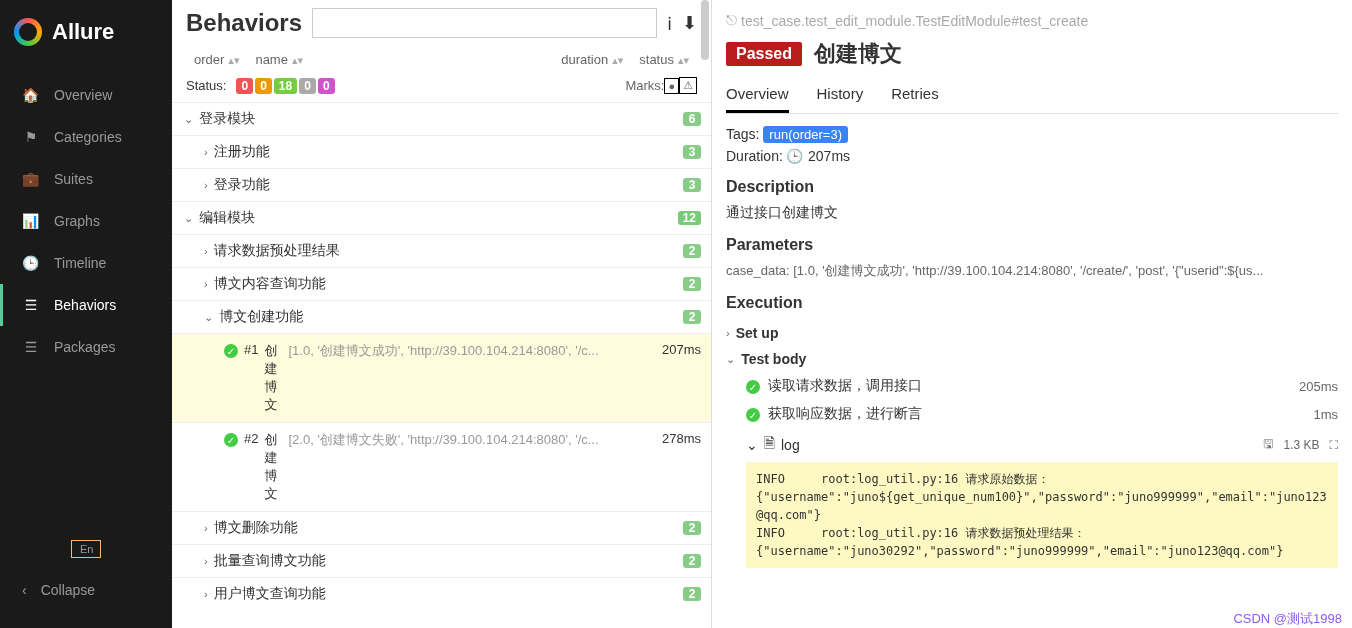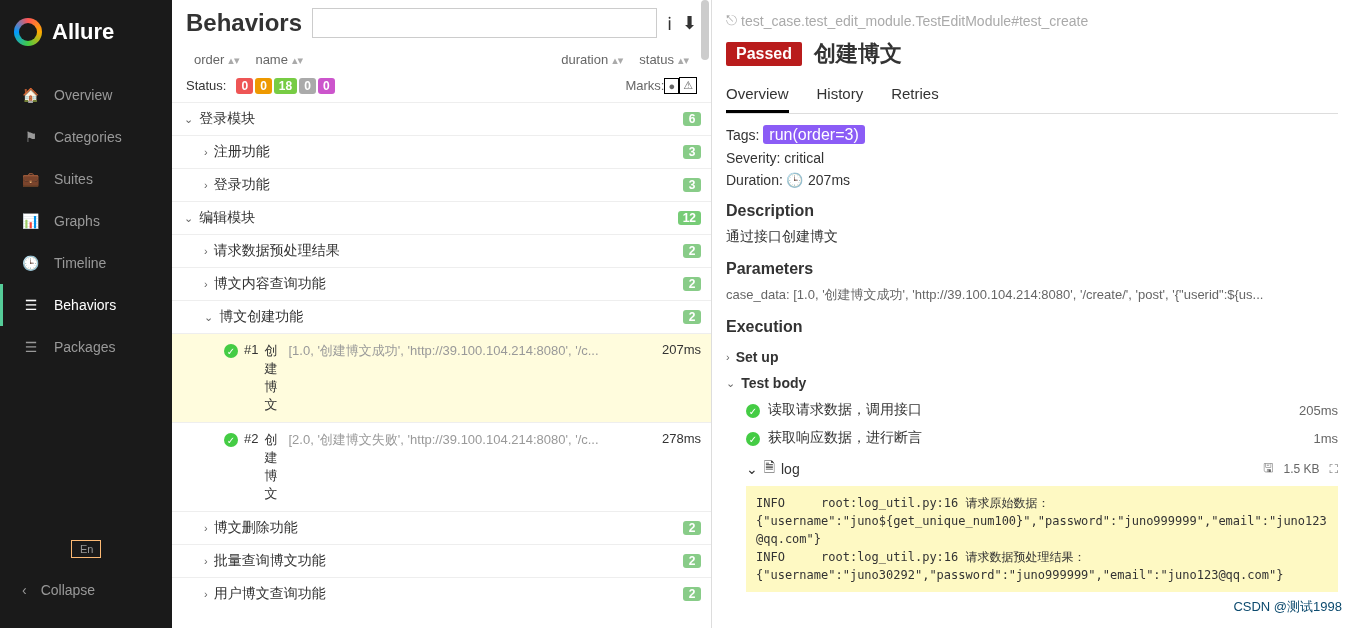--- a/index.html
+++ b/index.html
@@ -52,30 +52,30 @@
 
 .right { flex:1; padding: 12px 14px; overflow:auto; background:#fff; position:relative; }
 .path { color:#aaa; font-size:14px; display:flex; align-items:center; gap:4px; }
 .title-row { display:flex; align-items:center; gap:12px; margin: 10px 0; }
 .status-pill { background:#b91c1c; color:#fff; padding:3px 10px; font-size:16px; font-weight:bold; border-radius:2px; }
 .case-title { font-size:22px; font-weight:bold; }
 .tabs { display:flex; gap: 28px; border-bottom:1px solid #ddd; margin-bottom:12px; }
 .tab { padding: 6px 0 8px 0; font-size:15px; cursor:pointer; }
 .tab.active { border-bottom:3px solid #000; font-weight:500; }
 .meta { font-size:14px; margin:6px 0; }
-.tag { background:#8b5cf6; color:#fff; padding:1px 6px; border-radius:3px; font-size:16px; }
+.tag { background:#3b82f6; color:#fff; padding:1px 6px; border-radius:3px; font-size:13px; }
 .sect { font-size:16px; font-weight:bold; margin:14px 0 8px 0; }
 .exec-row { display:flex; align-items:center; gap:6px; padding:5px 0; font-size:14px; cursor:pointer; }
 .exec-row .chev { font-size:11px; color:#666; }
 .step { display:flex; align-items:center; gap:8px; padding:5px 0 5px 20px; font-size:14px; }
 .step-dur { margin-left:auto; color:#666; font-size:13px; }
 .log-row { display:flex; align-items:center; gap:6px; padding:5px 0 5px 20px; font-size:14px; }
 .log-meta { margin-left:auto; display:flex; gap:10px; color:#666; font-size:12px; align-items:center; }
 .log-body { background:#fef9c3; padding:8px 10px; margin-left:20px; font-family:monospace; font-size:12px; white-space:pre-wrap; word-break:break-all; line-height:1.5; }
-.watermark { position:absolute; bottom:12px; right:10px; color:#0c4a6e; font-size:13px; pointer-events:none; }
+.watermark { position:absolute; bottom:0; right:10px; color:#8b5cf6; font-size:13px; pointer-events:none; }
 .scrollbar-stub { position:absolute; right:2px; top:0; width:8px; height:60px; background:#ccc; border-radius:4px; }
 </style>
 </head>
 <body>
 
 <div class="sidebar">
   <div class="logo">
     <div class="logo-icon"></div>
     <div class="logo-text">Allure</div>
   </div>
@@ -238,21 +238,20 @@
   <div class="title-row">
     <span class="status-pill">Passed</span>
     <span class="case-title">创建博文</span>
   </div>
   <div class="tabs">
     <div class="tab active">Overview</div>
     <div class="tab">History</div>
     <div class="tab">Retries</div>
   </div>
   <div class="meta"><span>Tags:</span> <span class="tag">run(order=3)</span></div>
-  <div class="meta"><span>Severity: </span><span>critical</span></div>
   <div class="meta"><span>Duration: </span><span>🕒 </span><span>207ms</span></div>
   <div class="sect">Description</div>
   <div>通过接口创建博文</div>
   <div class="sect">Parameters</div>
   <div style="color:#666;font-size:13px;overflow:hidden;white-space:nowrap;text-overflow:ellipsis"><span>case_data</span><span>: [1.0, '创建博文成功', 'http://39.100.104.214:8080', '/create/', 'post', '{"userid":${us...</span></div>
   <div class="sect">Execution</div>
   <div class="exec-row">
       <span class="chev">›</span>
       <b>Set up</b>
     </div>
@@ -269,21 +268,21 @@
       <span class="ok-icon">✓</span>
       <span>获取响应数据，进行断言</span>
       <span class="step-dur">1ms</span>
     </div>
   <div class="log-row">
       <span class="chev">⌄</span>
       <span>🗎</span>
       <span>log</span>
       <span class="log-meta">
         <span>🖫</span>
-        <span>1.5 KB</span>
+        <span>1.3 KB</span>
         <span>⛶</span>
       </span>
     </div>
   <div class="log-body">INFO     root:log_util.py:16 请求原始数据：
 {"username":"juno${get_unique_num100}","password":"juno999999","email":"juno123@qq.com"}
 INFO     root:log_util.py:16 请求数据预处理结果：
 {"username":"juno30292","password":"juno999999","email":"juno123@qq.com"}</div>
   <div class="watermark">CSDN @测试1998</div>
 </div>
 

